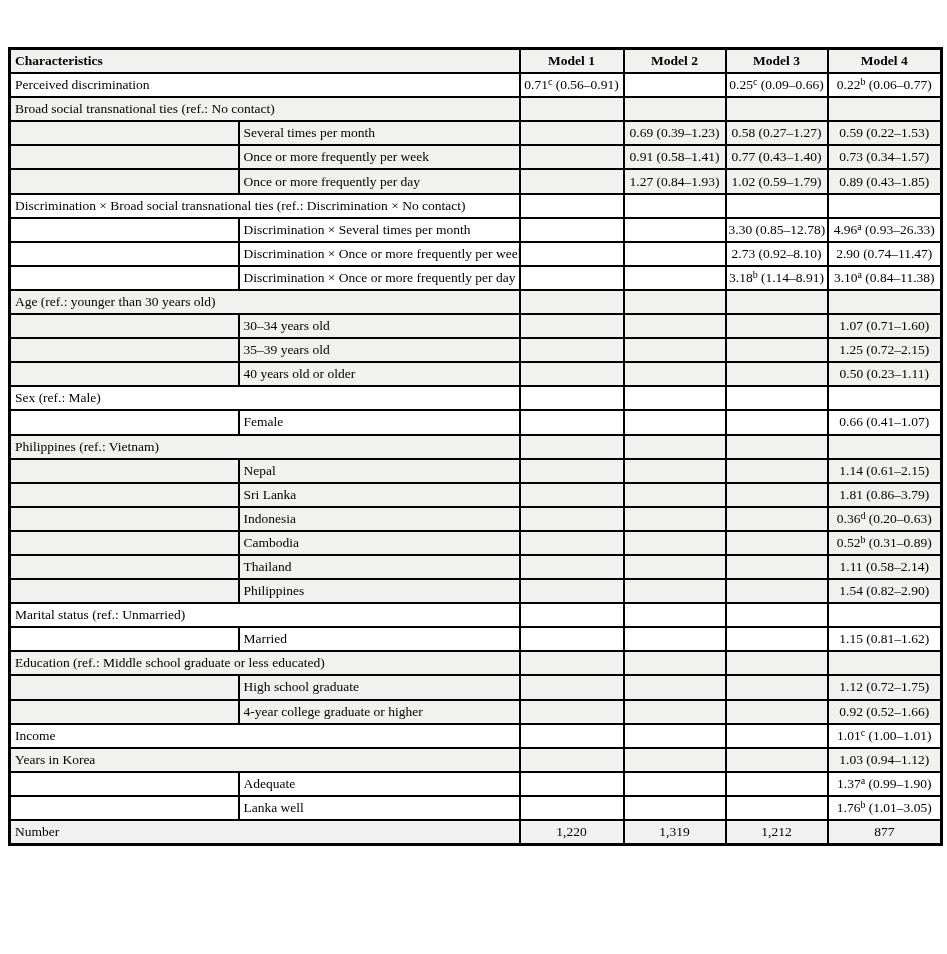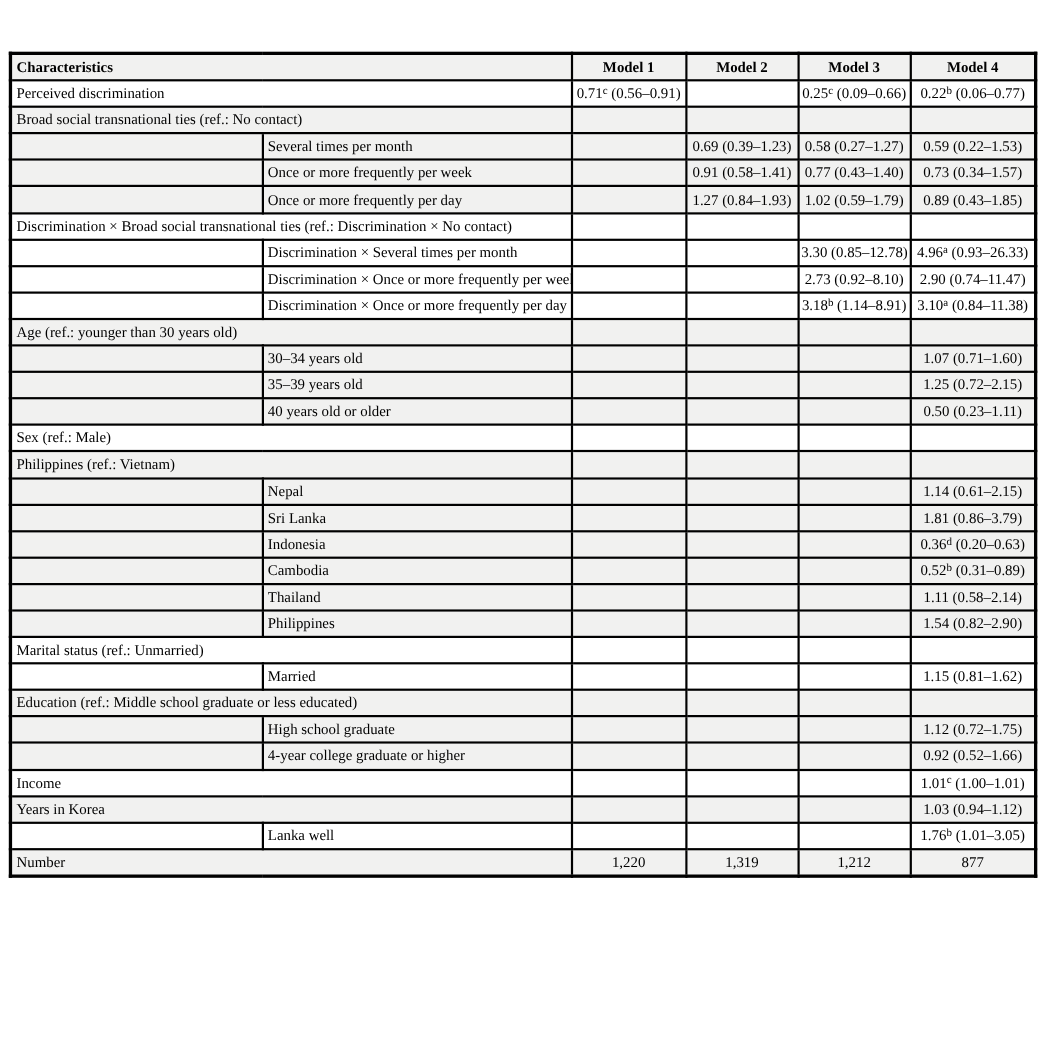--- a/index.html
+++ b/index.html
@@ -158,20 +158,28 @@
           <td class="val"></td>
           <td class="val">0.50 (0.23–1.11)</td>
         </tr>
         <tr class="white">
           <td colspan="2" class="label-cell">Sex (ref.: Male)</td>
           <td class="val"></td>
           <td class="val"></td>
           <td class="val"></td>
           <td class="val"></td>
         </tr>
+        <tr class="white">
+          <td class="indent-cell"></td>
+          <td class="label-cell">Female</td>
+          <td class="val"></td>
+          <td class="val"></td>
+          <td class="val"></td>
+          <td class="val">0.66 (0.41–1.07)</td>
+        </tr>
         <tr class="gray">
           <td colspan="2" class="label-cell">Philippines (ref.: Vietnam)</td>
           <td class="val"></td>
           <td class="val"></td>
           <td class="val"></td>
           <td class="val"></td>
         </tr>
         <tr class="gray">
           <td class="indent-cell"></td>
           <td class="label-cell">Nepal</td>
@@ -264,20 +272,28 @@
           <td class="val"></td>
           <td class="val"></td>
           <td class="val">1.01<sup>c</sup> (1.00–1.01)</td>
         </tr>
         <tr class="gray">
           <td colspan="2" class="label-cell">Years in Korea</td>
           <td class="val"></td>
           <td class="val"></td>
           <td class="val"></td>
           <td class="val">1.03 (0.94–1.12)</td>
+        </tr>
+        <tr class="white">
+          <td class="indent-cell"></td>
+          <td class="label-cell">Adequate</td>
+          <td class="val"></td>
+          <td class="val"></td>
+          <td class="val"></td>
+          <td class="val">1.37<sup>a</sup> (0.99–1.90)</td>
         </tr>
         <tr class="white">
           <td class="indent-cell"></td>
           <td class="label-cell">Lanka well</td>
           <td class="val"></td>
           <td class="val"></td>
           <td class="val"></td>
           <td class="val">1.76<sup>b</sup> (1.01–3.05)</td>
         </tr>
         <tr class="gray">

